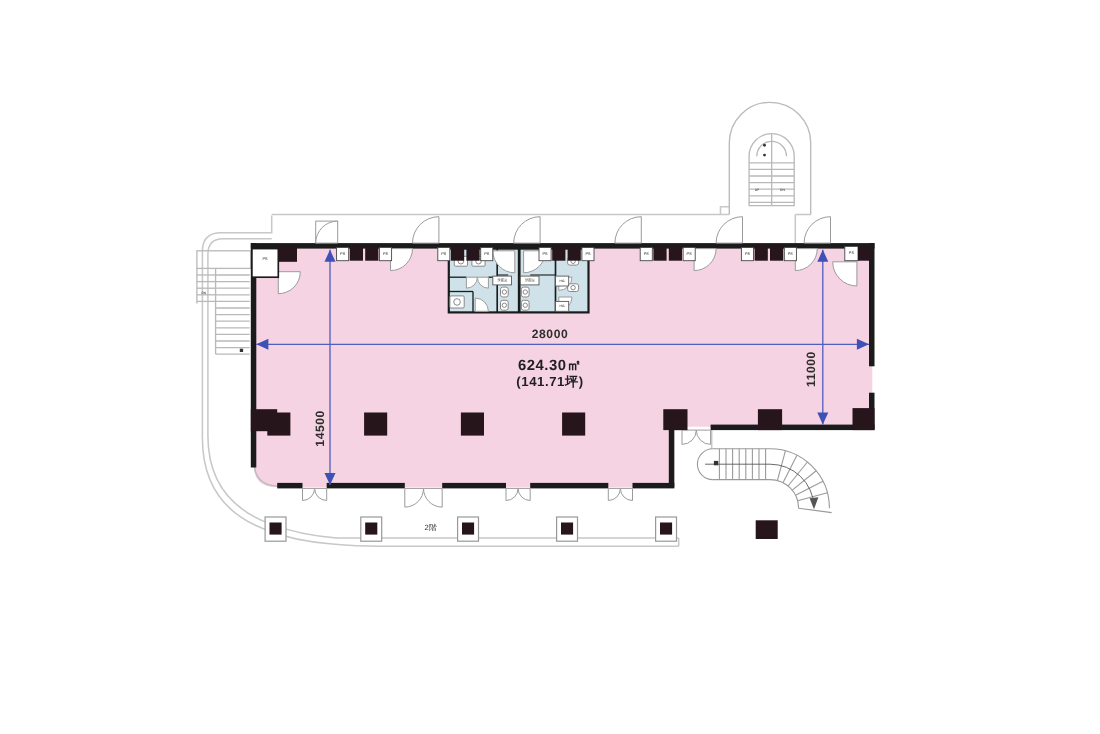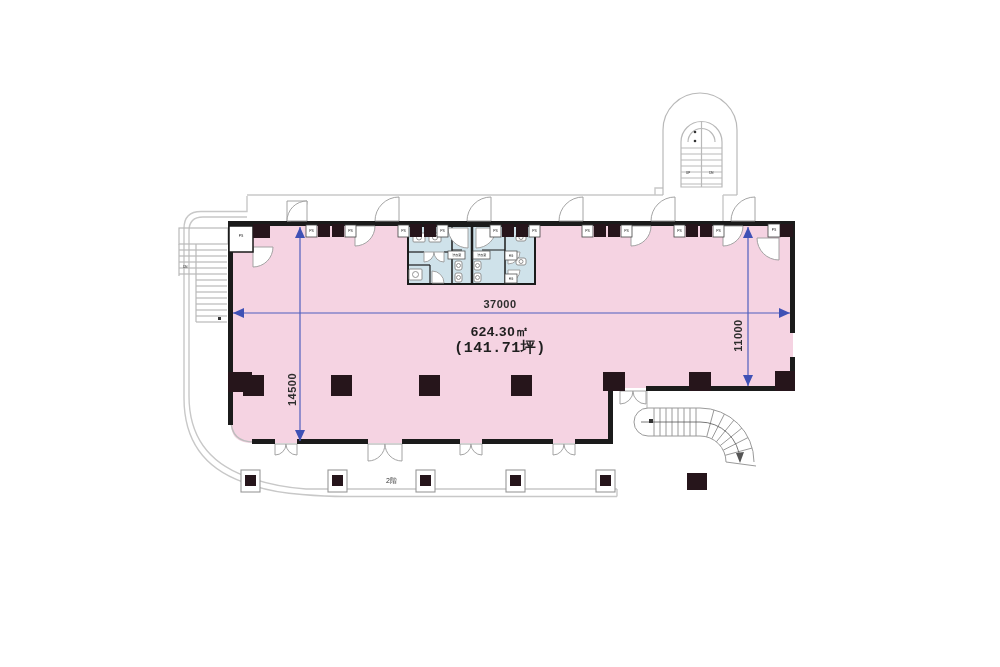--- a/index.html
+++ b/index.html
@@ -3,21 +3,21 @@
 <meta charset="utf-8">
 <style>
   html,body{margin:0;padding:0;background:#ffffff;}
   .canvas{position:relative;width:1000px;height:667px;background:#ffffff;overflow:hidden;
           font-family:"Liberation Sans",sans-serif;}
   svg{position:absolute;left:0;top:0;}
   .lbl{position:absolute;line-height:1;color:#222;white-space:nowrap;
        font-family:"Liberation Sans",sans-serif;}
   .dim{font-size:11px;color:#2d2d2d;letter-spacing:.5px;font-weight:600;}
   .area1{font-size:13.5px;font-weight:700;color:#1f1f1f;letter-spacing:.5px;}
-  .area2{font-size:15px;font-weight:700;color:#1f1f1f;letter-spacing:.5px;font-family:Liberation Mono, monospace;}
+  .area2{font-size:12px;font-weight:700;color:#1f1f1f;letter-spacing:.5px;}
   .rot{transform:rotate(-90deg);transform-origin:center;}
   .ctr{text-align:center;}
   .t6{font-size:6px;transform:scale(.58);transform-origin:center;color:#1a1a1a;}
   .t7{font-size:7px;color:#333;}
   .t5{font-size:6px;transform:scale(.5);transform-origin:center;color:#1a1a1a;}
 </style>
 </head>
 <body>
 
 <div class="canvas">
@@ -271,21 +271,21 @@
       <polygon points="300,441 295,430 305,430"></polygon>
       <polygon points="748,227 743,238 753,238"></polygon>
       <polygon points="748,386 743,375 753,375"></polygon>
     </g>
   </g>
 </svg>
 
 <div class="lbl area1 ctr" style="left:430px;top:325px;width:140px;">624.30㎡</div>
 <div class="lbl area2 ctr" style="left:430px;top:341px;width:140px;">(141.71坪)</div>
 
-<div class="lbl dim ctr" style="left:430px;top:299px;width:140px;">37000</div>
+<div class="lbl dim ctr" style="left:430px;top:299px;width:140px;">28000</div>
 <div class="lbl dim ctr rot" style="left:262px;top:384px;width:60px;">14500</div>
 <div class="lbl dim ctr rot" style="left:708px;top:330px;width:60px;">11000</div>
 
 <div class="lbl t7" style="left:386px;top:477px;">2階</div>
 
 <div class="lbl t6 ctr" style="left:229px;top:233px;width:24px;">PS</div>
 <div class="lbl t6 ctr" style="left:306px;top:228px;width:11px;">PS</div>
 <div class="lbl t6 ctr" style="left:345px;top:228px;width:11px;">PS</div>
 <div class="lbl t6 ctr" style="left:398px;top:228px;width:11px;">PS</div>
 <div class="lbl t6 ctr" style="left:437px;top:228px;width:11px;">PS</div>

